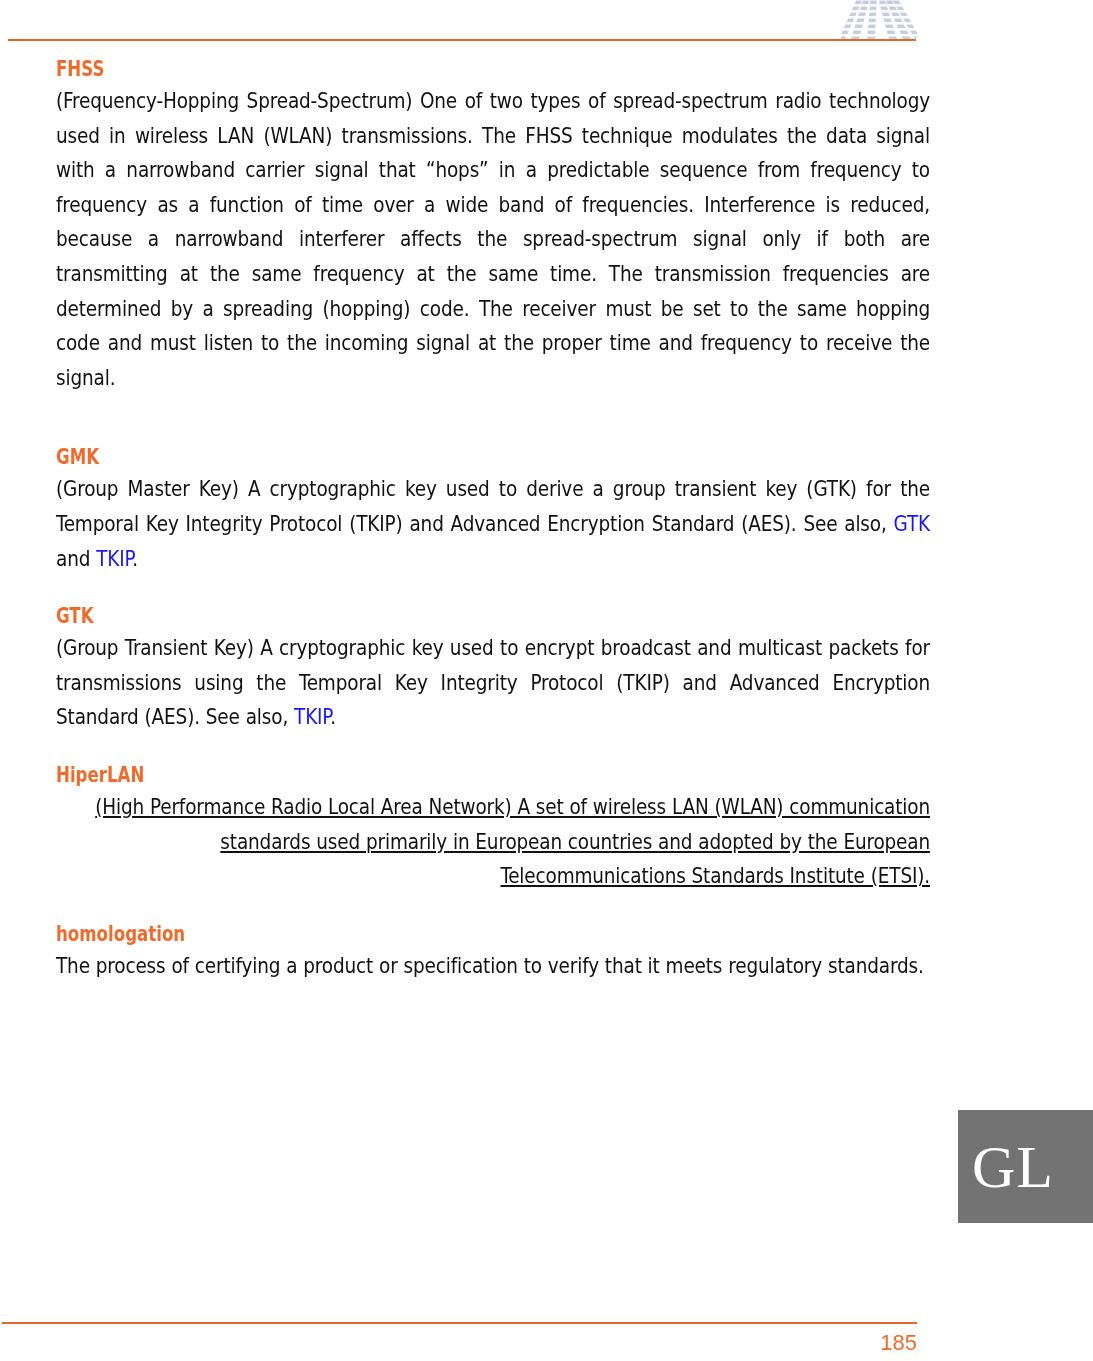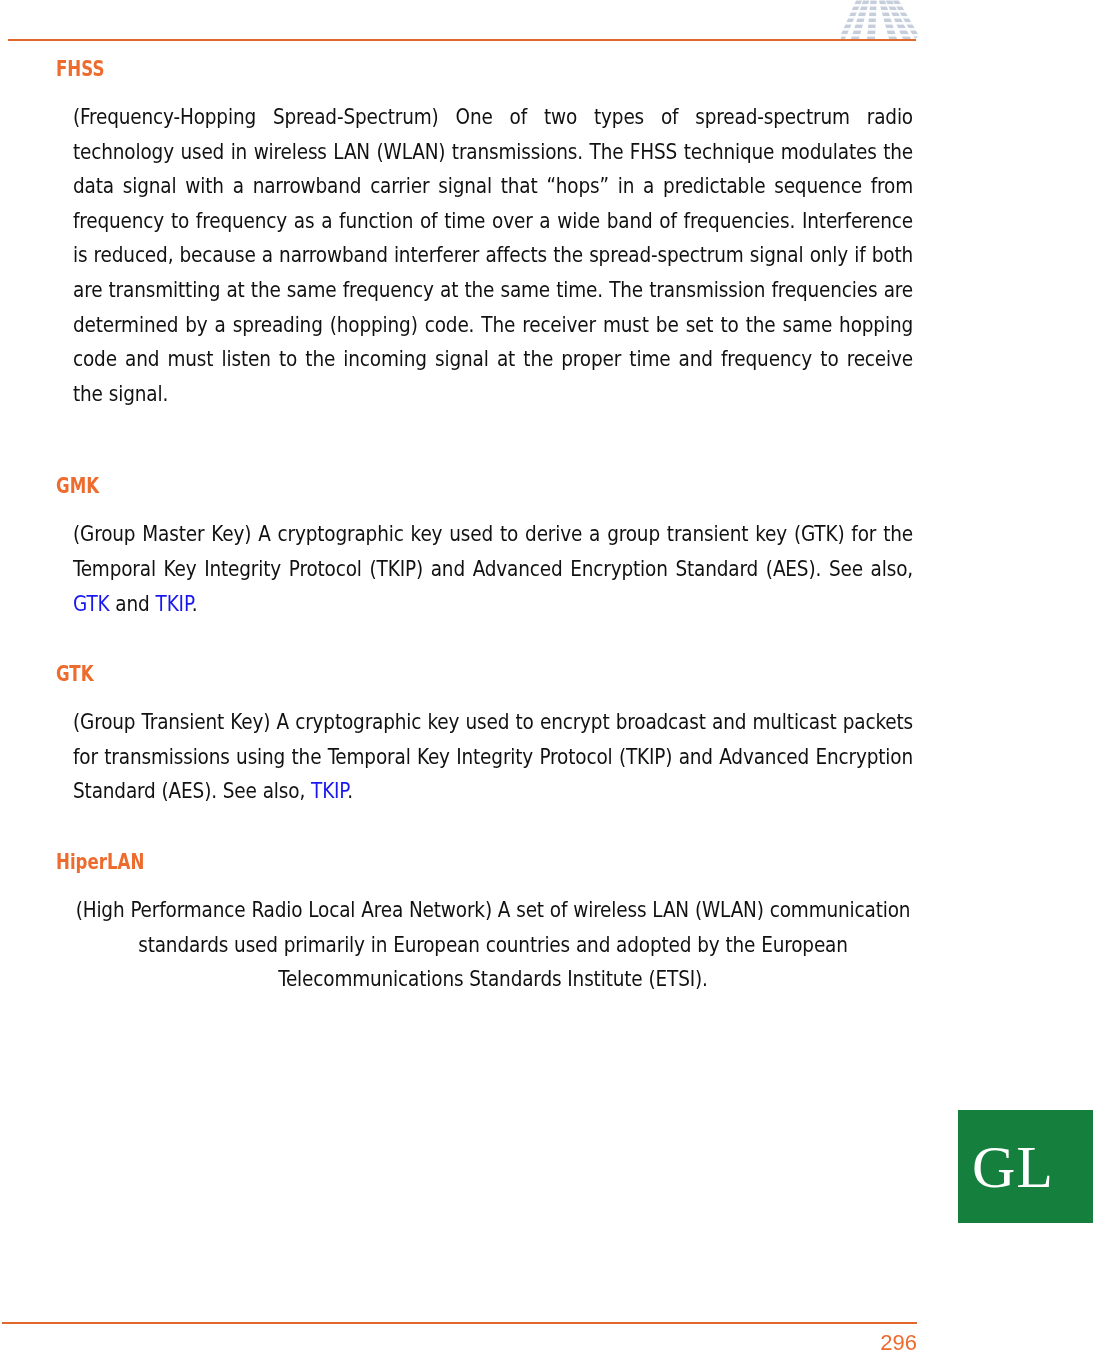--- a/index.html
+++ b/index.html
@@ -83,40 +83,40 @@
     white-space: nowrap;
   }
 
   .def {
     color: #111111;
     font-family: "DejaVu Sans Condensed", "Liberation Sans Narrow", "Liberation Sans", sans-serif;
     font-size: 20.5px;
     line-height: 34.6px;
     text-align: justify;
     text-justify: inter-word;
-    margin: 17px;
+    margin: 0;
     letter-spacing: -0.15px;
     word-spacing: 0.2px;
   }
-  .def.ragged { text-align: center; }
+  .def.ragged { text-align: right; text-decoration: underline; }
   .gap-md { height: 22px; }
 
   .xref {
     color: #1818EE;
     text-decoration: none;
   }
 
   
   .thumb-tab {
     position: absolute;
     left: 958px;
     top: 1110px;
     width: 135px;
     height: 113px;
-    background: #15803d;
+    background: #737373;
   }
   .thumb-tab-label {
     position: absolute;
     left: 0;
     top: 0;
     width: 110px;
     height: 113px;
     display: flex;
     align-items: center;
     justify-content: center;
@@ -212,24 +212,28 @@
       <p class="def"><span>(Group Transient Key) A cryptographic key used to encrypt broadcast and multicast packets for transmissions using the Temporal Key Integrity Protocol (TKIP) and Advanced Encryption Standard (AES). See also, </span><a class="xref" href="#">TKIP</a><span>.</span></p>
     </div>
     <div class="gap-md"></div>
 
     <div class="entry">
       <div class="term">HiperLAN</div>
       <p class="def ragged">(High Performance Radio Local Area Network) A set of wireless LAN (WLAN) communication standards used primarily in European countries and adopted by the European Telecommunications Standards Institute (ETSI).</p>
     </div>
     <div class="gap-md"></div>
 
+    <div class="entry">
+      <div class="term">homologation</div>
+      <p class="def">The process of certifying a product or specification to verify that it meets regulatory standards.</p>
+    </div>
 
   </div>
 
   <div class="thumb-tab">
     <div class="thumb-tab-label">GL</div>
   </div>
 
   <div class="footer-rule"></div>
   <div class="footer-left">Glossary of Terms</div>
-  <div class="footer-page">296</div>
+  <div class="footer-page">185</div>
 
 </div>
 
 </body></html>

